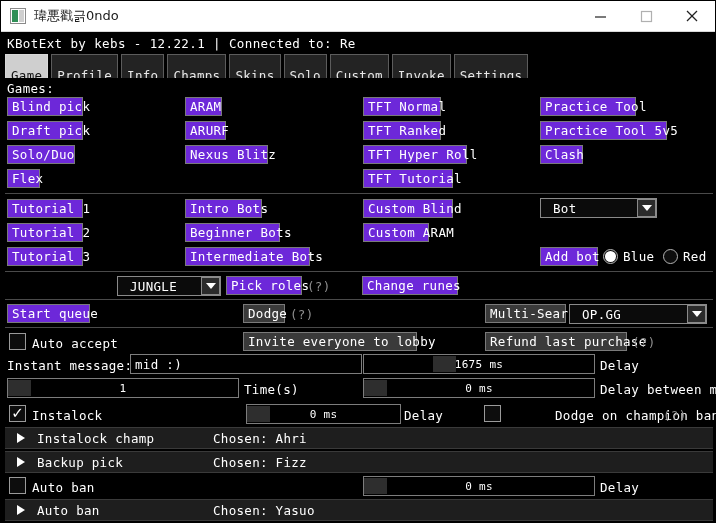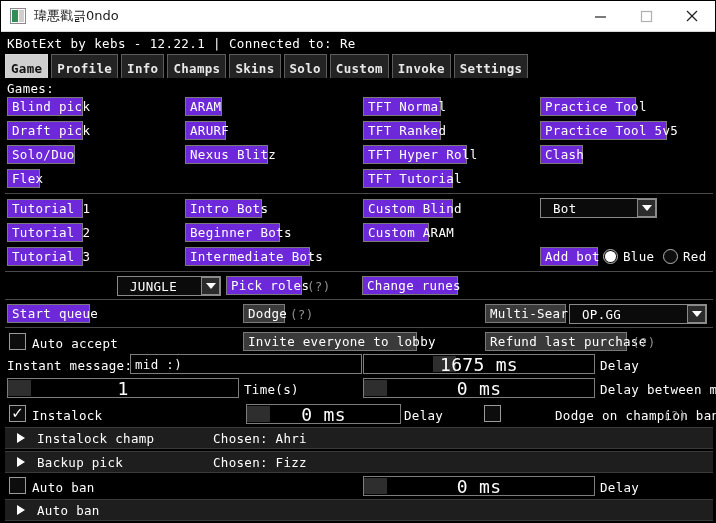--- a/index.html
+++ b/index.html
@@ -76,29 +76,28 @@
     height: 22px;
     display: flex;
     align-items: flex-start;
     gap: 3px;
     padding-left: 4px;
     background: #000;
   }
   .tab {
     height: 19px;
     padding: 13px 5px;
-    display: flex; align-items: center;
+    display: flex; 
     font-size: 12.5px;
     color: #e8e8e8;
     background: #232323;
     border: 1px solid #5c5c5c;
     border-bottom: none;
     white-space: nowrap;
     letter-spacing: 0.3px;
-    font-weight: bold;
   }
   .tab.active {
     background: #cfcfcf;
     color: #111;
     border-color: #d8d8d8;
   }
 
   
   .panel {
     position: relative;
@@ -226,21 +225,21 @@
   }
   .slider .handle {
     position: absolute;
     top: 1px; bottom: 1px;
     width: 23px;
     background: #2e2e2e;
   }
   .slider .sval {
     position: relative;
     color: #ffffff;
-    font-size: 18px;
+    font-size: 11px;
     letter-spacing: 0.3px;
     z-index: 2;
   }
 
   
   .crow {
     height: 22px;
     background: #1e1e1e;
     border-top: 1px solid #3a3a3a;
     border-bottom: 1px solid #3a3a3a;
@@ -475,17 +474,18 @@
     <div class="slider abs" style="left:362px; top:398px; width:232px;">
       <span class="handle" style="left:0%;"></span>
       <span class="sval">0 ms</span>
     </div>
     <div class="label abs" style="left:599px; top:402px;">Delay</div>
 
     <div class="crow abs" style="left:4px; top:421px; width:708px;">
       <div class="crow-inner">
         <span class="tri"></span>
         <span class="cname">Auto ban</span>
+        <span class="cchosen">Chosen: Yasuo</span>
       </div>
     </div>
 
   </div>
 </div>
 
 </body></html>

